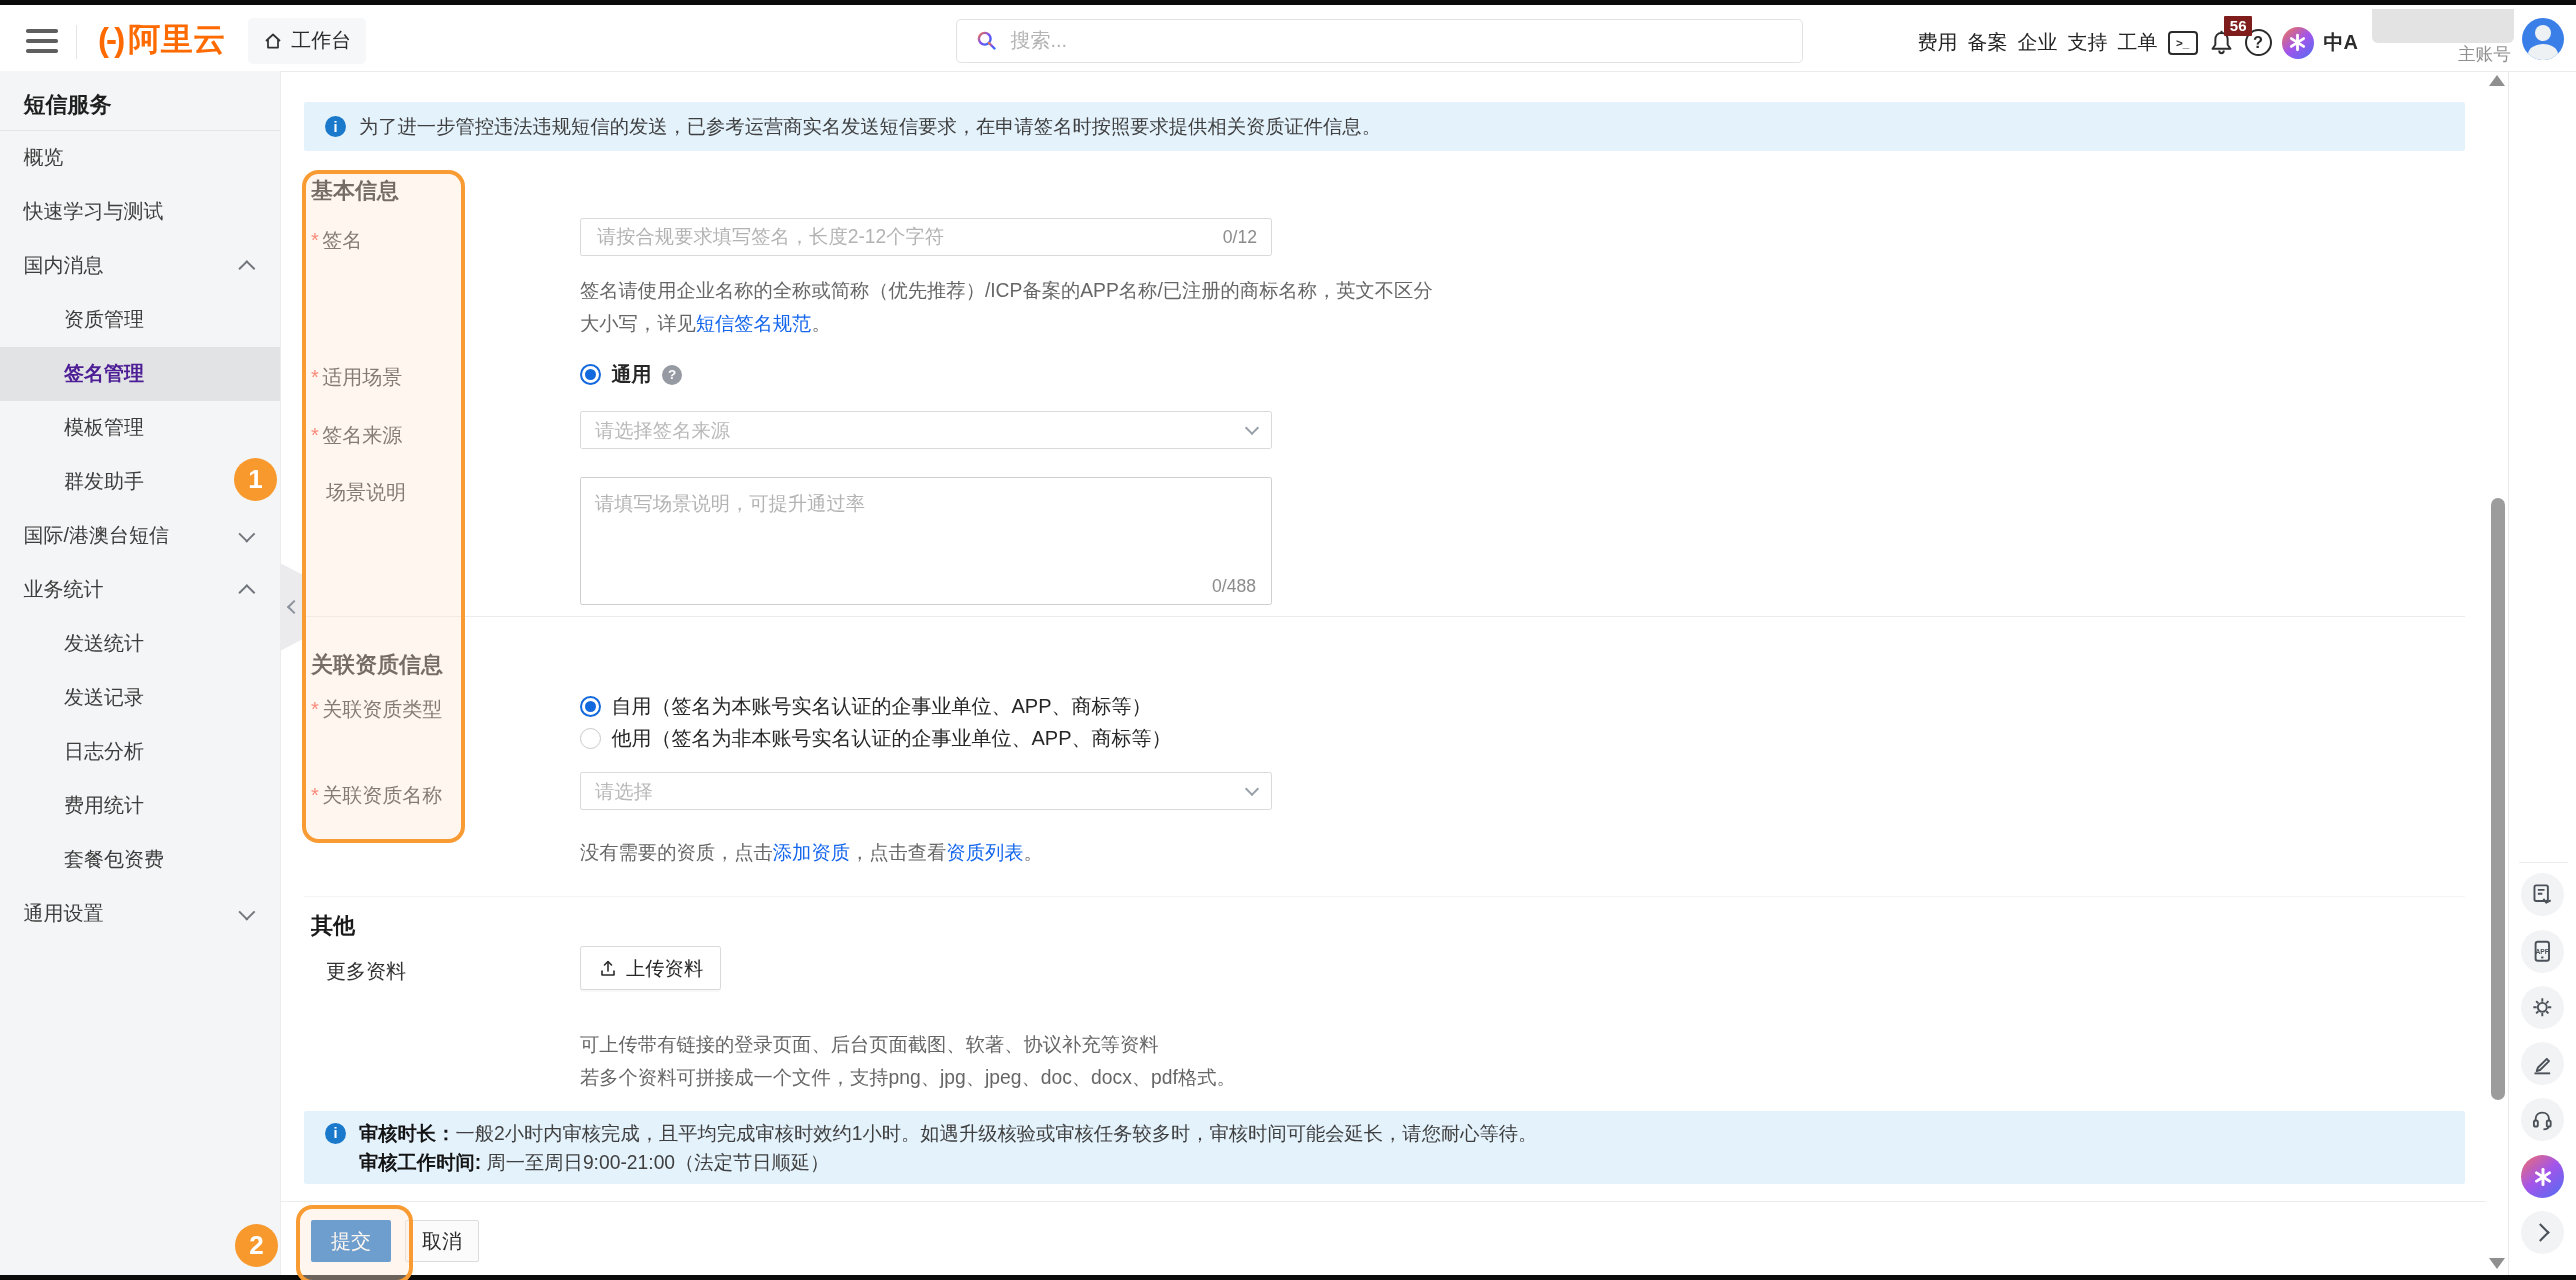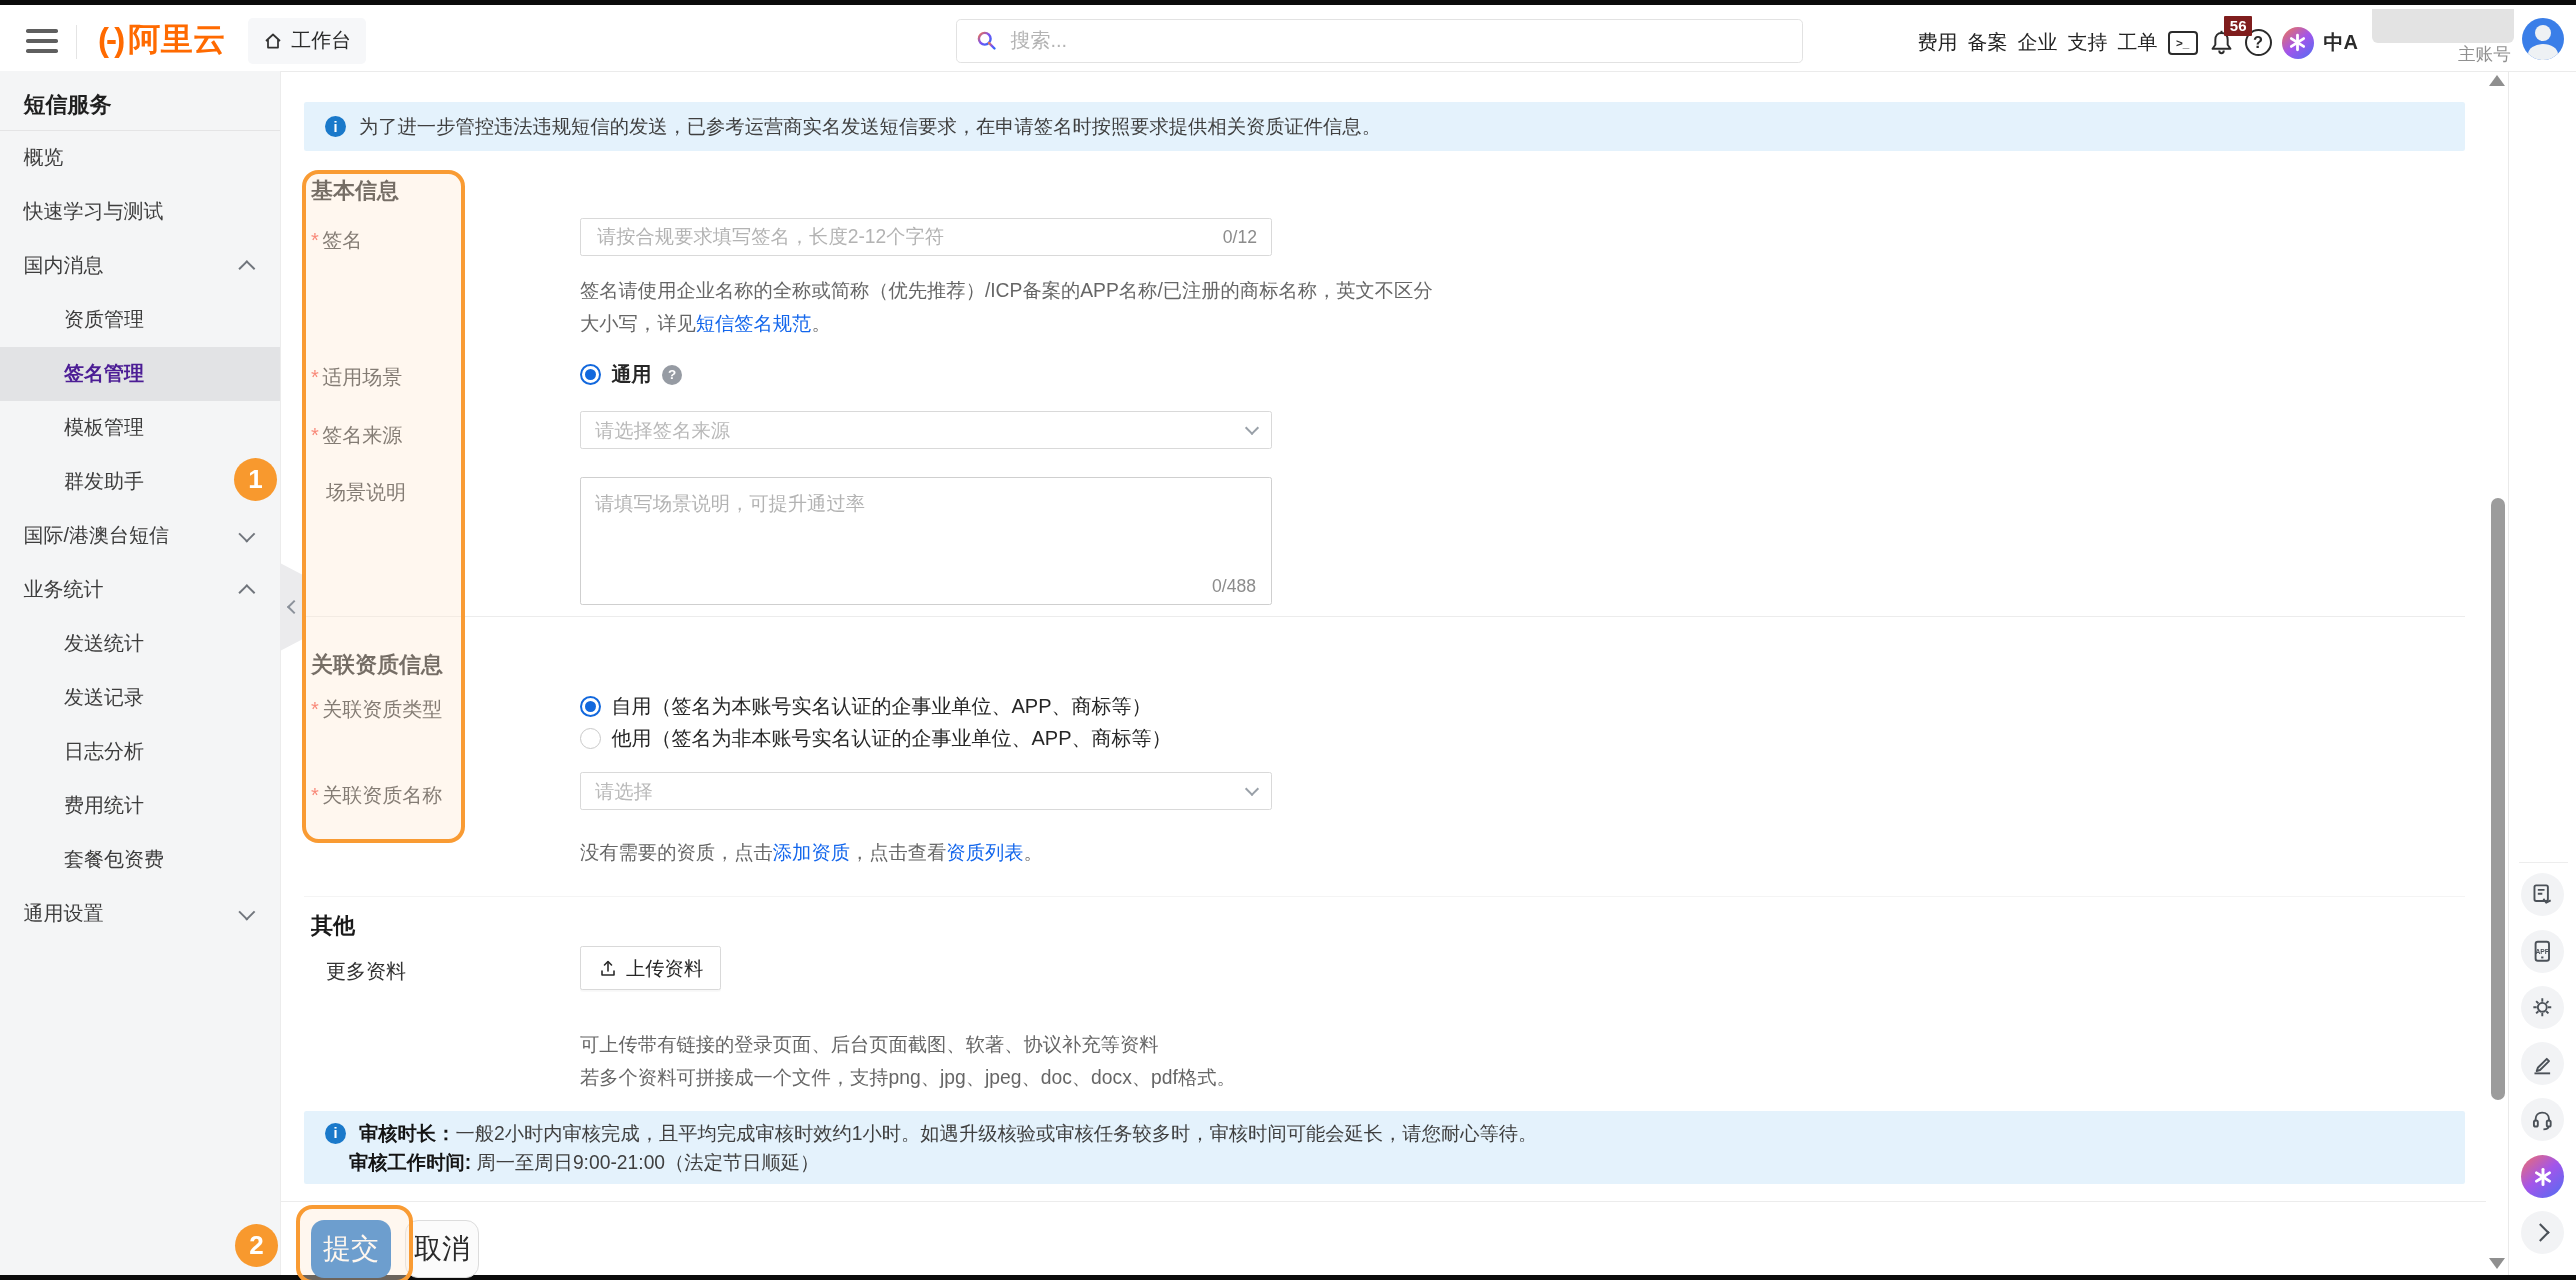--- a/index.html
+++ b/index.html
@@ -48,21 +48,21 @@
   .chev.left{width:10px;height:10px;border-color:#8b919a;transform:rotate(135deg);margin-left:4.7px}
   .chev.right{width:13px;height:13px;border-color:#4b5158;transform:rotate(-45deg);margin-right:4.7px}
   .chev.sel-down{width:10px;height:10px;border-color:#99a0a8;transform:rotate(45deg);margin-top:-4.7px}
 
   
   .notice{position:absolute;background:#e4f2fc;border-radius:2.3px;box-sizing:border-box}
   .info-i{width:21px;height:21px;border-radius:50%;background:#1a79ca;color:#fff;font-size:14.6px;font-weight:bold;display:flex;align-items:center;justify-content:center;flex:0 0 21px;font-style:normal}
   #notice-top{left:304px;top:102px;width:2161px;height:49px;display:flex;align-items:center;gap:13px;padding-left:21px;font-size:19.3px;color:#3f3f3f}
   #notice-bottom{left:304px;top:1111px;width:2161px;height:73px;padding:8.2px 0 0 21px;font-size:19.3px;color:#3f3f3f}
   #notice-bottom .row1{display:flex;align-items:center;gap:13px;line-height:29px}
-  #notice-bottom .row2{margin-left:24px;line-height:29px}
+  #notice-bottom .row2{margin-left:34px;line-height:29px}
   .b{font-weight:bold;color:#141414}
 
   
   .sec-title{position:absolute;left:311px;font-size:22px;font-weight:bold;color:#1a1a1a}
   .f-label{position:absolute;left:311px;font-size:20px;color:#333;white-space:nowrap}
   .req{color:#f5483b;margin-right:3.5px;font-style:normal}
   .noreq{padding-left:15px}
   .inputbox,.selbox{position:absolute;left:580px;width:692px;height:38px;border:1.2px solid #d9d9d9;border-radius:2.3px;background:#fff;box-sizing:border-box;display:flex;align-items:center;padding:0 14px}
   .inputbox input{border:none;outline:none;flex:1;font-size:19.3px;color:#333;background:transparent;font-family:"Liberation Sans",sans-serif;min-width:0}
   .counter{font-size:17.6px;color:#8c8c8c;margin-left:9.4px;white-space:nowrap}
@@ -74,21 +74,21 @@
   .radio{width:21px;height:21px;border-radius:50%;box-sizing:border-box;flex:0 0 21px;position:relative;cursor:pointer}
   .radio.on{border:2.3px solid #1268dd}
   .radio.on::after{content:"";position:absolute;inset:2.9px;border-radius:50%;background:#1268dd}
   .radio.off{border:1.8px solid #c9c9c9}
   .q-gray{width:20px;height:20px;border-radius:50%;background:#969ba3;color:#fff;font-size:13.5px;font-weight:bold;display:flex;align-items:center;justify-content:center;cursor:pointer}
   .ta{position:absolute;left:580px;top:477px;width:692px;height:128px;border:1.2px solid #cfcfcf;border-radius:2.3px;box-sizing:border-box;background:#fff}
   .ta textarea{width:100%;height:88px;border:none;outline:none;resize:none;padding:11.7px 14px;font-size:19.3px;box-sizing:border-box;font-family:"Liberation Sans",sans-serif;background:transparent;color:#333}
   .ta .counter{position:absolute;right:15px;bottom:7px;margin:0}
   .hr{position:absolute;height:1.2px;background:#ececec}
   .upload{position:absolute;left:580px;top:946px;width:141px;height:44px;background:#fff;border:1.2px solid #d9d9d9;border-radius:2.3px;box-sizing:border-box;display:flex;align-items:center;justify-content:center;gap:8.2px;font-size:19.3px;color:#262626;cursor:pointer;box-shadow:0 1.8px 0 rgba(0,0,0,0.03)}
-  .btn{position:absolute;top:1220px;height:58px;border-radius:13px;display:flex;align-items:center;justify-content:center;font-size:28px;cursor:pointer;box-sizing:border-box}
+  .btn{position:absolute;top:1220px;height:42px;border-radius:2px;display:flex;align-items:center;justify-content:center;font-size:20px;cursor:pointer;box-sizing:border-box}
   .btn.primary{left:311px;width:80px;background:#0d6cc9;color:#fff}
   .btn.default{left:405px;width:74px;background:#fbfbfb;border:1.2px solid #dcdcdc;color:#2b2b2b}
 
   
   .ann-box{position:absolute;border:4.1px solid #f99b33;border-radius:16.4px;background:rgba(255,236,214,0.40);z-index:40;pointer-events:none}
   .ann-dot{position:absolute;width:43px;height:43px;border-radius:50%;background:#f8992e;color:#fff;font-size:26px;font-weight:bold;display:flex;align-items:center;justify-content:center;z-index:41;pointer-events:none}
 
   
   .vline{position:absolute;left:2508px;top:71px;width:1.2px;height:1204px;background:#eaeaea}
   .sb-thumb{position:absolute;left:2491px;top:498px;width:14px;height:602px;background:#9c9c9c;border-radius:7px;cursor:pointer}

